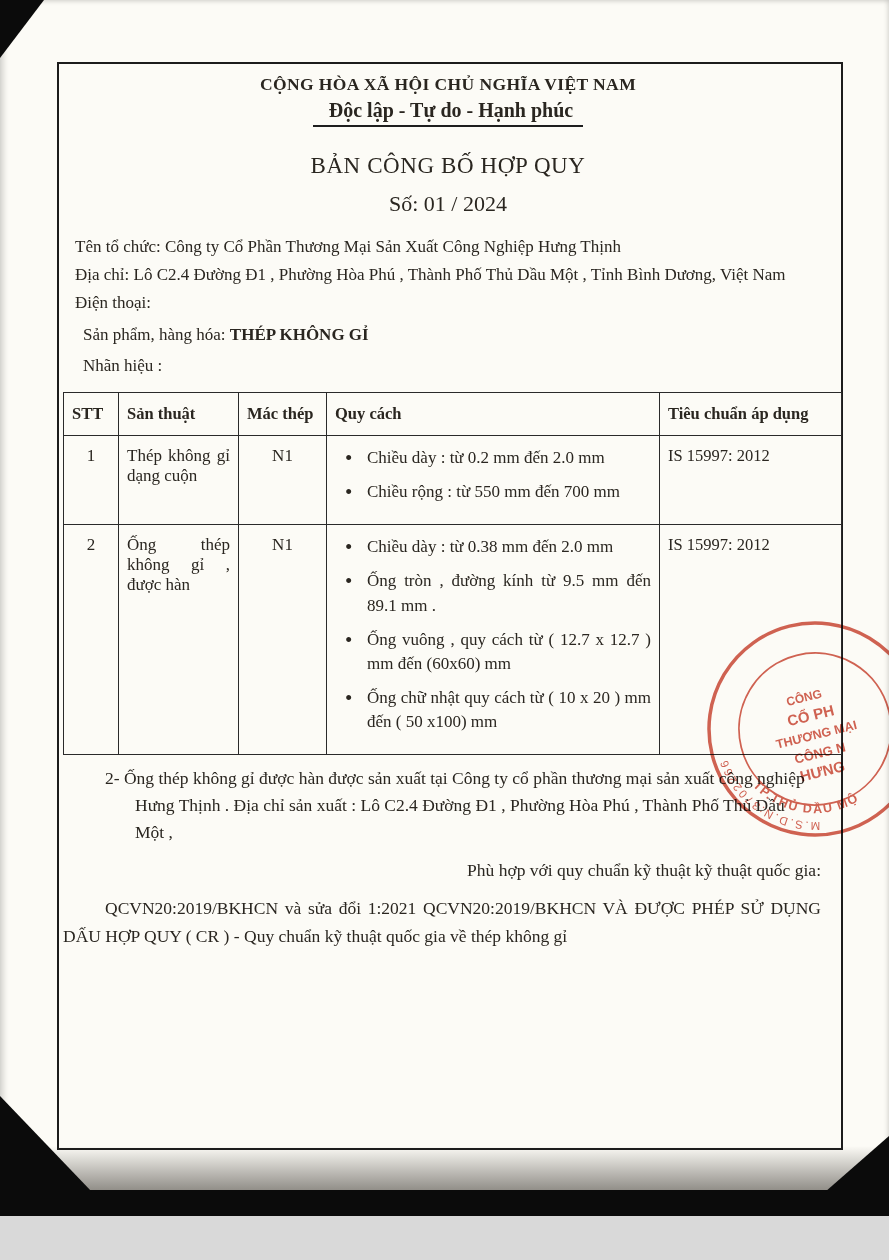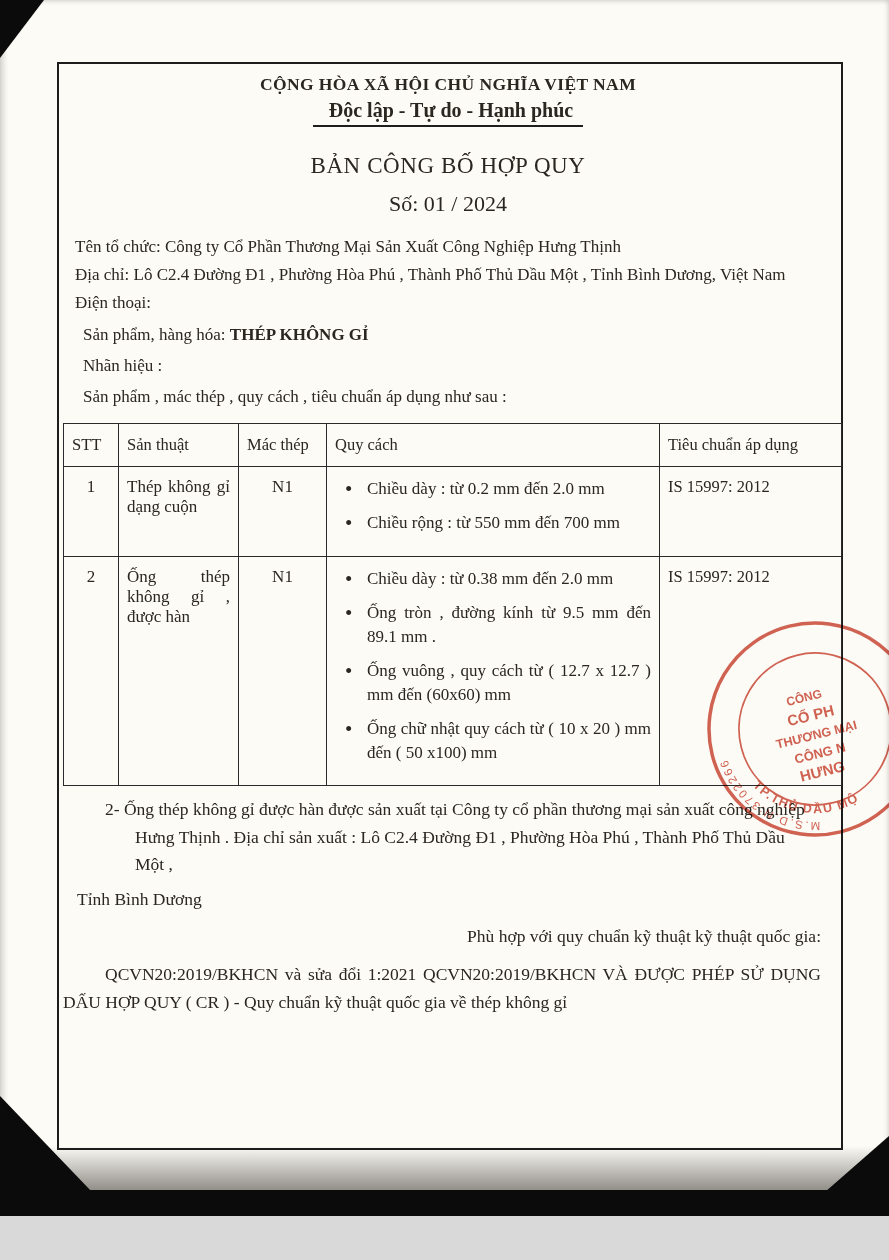--- a/index.html
+++ b/index.html
@@ -25,21 +25,21 @@
   .info p { margin:0; }
   .info .indented { padding-left:8px; margin-top:3px; }
   .info .product-value { font-weight:bold; }
   table.spec-table {
     margin:12px 0 0 -12px; width:778px; border-collapse:collapse; table-layout:fixed;
     font-size:17px;
   }
   table.spec-table th, table.spec-table td {
     border:1.6px solid #2a2a2a; vertical-align:top; padding:10px 8px;
   }
-  table.spec-table th { font-weight:normal; text-align:left; font-size:16.5px; padding:11px 8px; }
+  table.spec-table th { font-weight:bold; text-align:left; font-size:16.5px; padding:11px 8px; }
   th.col-stt, td.cell-stt { text-align:center; }
   td.cell-grade { text-align:center; }
   td.cell-product { text-align:justify; padding-left:10px; padding-right:10px; }
   td.cell-standard { font-size:16.5px; }
   ul.spec-list { list-style:none; padding-left:6px; }
   ul.spec-list li {
     position:relative; padding-left:26px; margin-bottom:10px; text-align:justify; line-height:1.42;
   }
   ul.spec-list li::before {
     content:"\2022"; position:absolute; left:4px; top:-2px; font-size:21px;
@@ -76,21 +76,20 @@
 
     <h1 class="doc-title">BẢN CÔNG BỐ HỢP QUY</h1>
     <div class="doc-number">Số: 01 / 2024</div>
 
     <div class="info">
       <p>Tên tổ chức: Công ty Cổ Phần Thương Mại Sản Xuất Công Nghiệp Hưng Thịnh</p>
       <p>Địa chỉ: Lô C2.4 Đường Đ1 , Phường Hòa Phú , Thành Phố Thủ Dầu Một , Tỉnh Bình Dương, Việt Nam</p>
       <p>Điện thoại:</p>
       <p class="indented"><span>Sản phẩm, hàng hóa: </span><span class="product-value">THÉP KHÔNG GỈ</span></p>
       <p class="indented">Nhãn hiệu :</p>
-      <p class="indented">Sản phẩm , mác thép , quy cách , tiêu chuẩn áp dụng như sau :</p>
     </div>
 
     <table class="spec-table">
       <colgroup>
         <col style="width:55px">
           <col style="width:120px">
           <col style="width:88px">
           <col style="width:333px">
           <col style="width:182px">
       </colgroup>
@@ -128,21 +127,20 @@
               <li>Ống chữ nhật quy cách từ ( 10 x 20 ) mm đến ( 50 x100) mm</li>
             </ul>
           </td>
           <td class="cell-standard">IS 15997: 2012</td>
         </tr>
       </tbody>
     </table>
 
     <div class="notes">
       <p class="note-2">2-  Ống thép không gỉ được hàn được sản xuất tại Công ty cổ phần thương mại sản xuất công nghiệp Hưng Thịnh . Địa chỉ sản xuất : Lô C2.4 Đường Đ1 , Phường Hòa Phú , Thành Phố Thủ Dầu Một ,</p>
-      <p class="note-3">Tỉnh Bình Dương</p>
       <p class="note-4">Phù hợp với quy chuẩn kỹ thuật kỹ thuật quốc gia:</p>
       <p class="note-5">QCVN20:2019/BKHCN  và  sửa  đổi  1:2021  QCVN20:2019/BKHCN  VÀ  ĐƯỢC PHÉP SỬ DỤNG DẤU HỢP QUY ( CR ) -  Quy chuẩn kỹ thuật quốc gia về thép không gỉ</p>
     </div>
 
   </div>
 
   <div class="stamp">
     <svg viewBox="0 0 230 230" width="230" height="230">
       <g transform="rotate(-14 115 115)" fill="none" stroke="#c8402e">
         <circle cx="115" cy="115" r="106" stroke-width="3.5"></circle>

